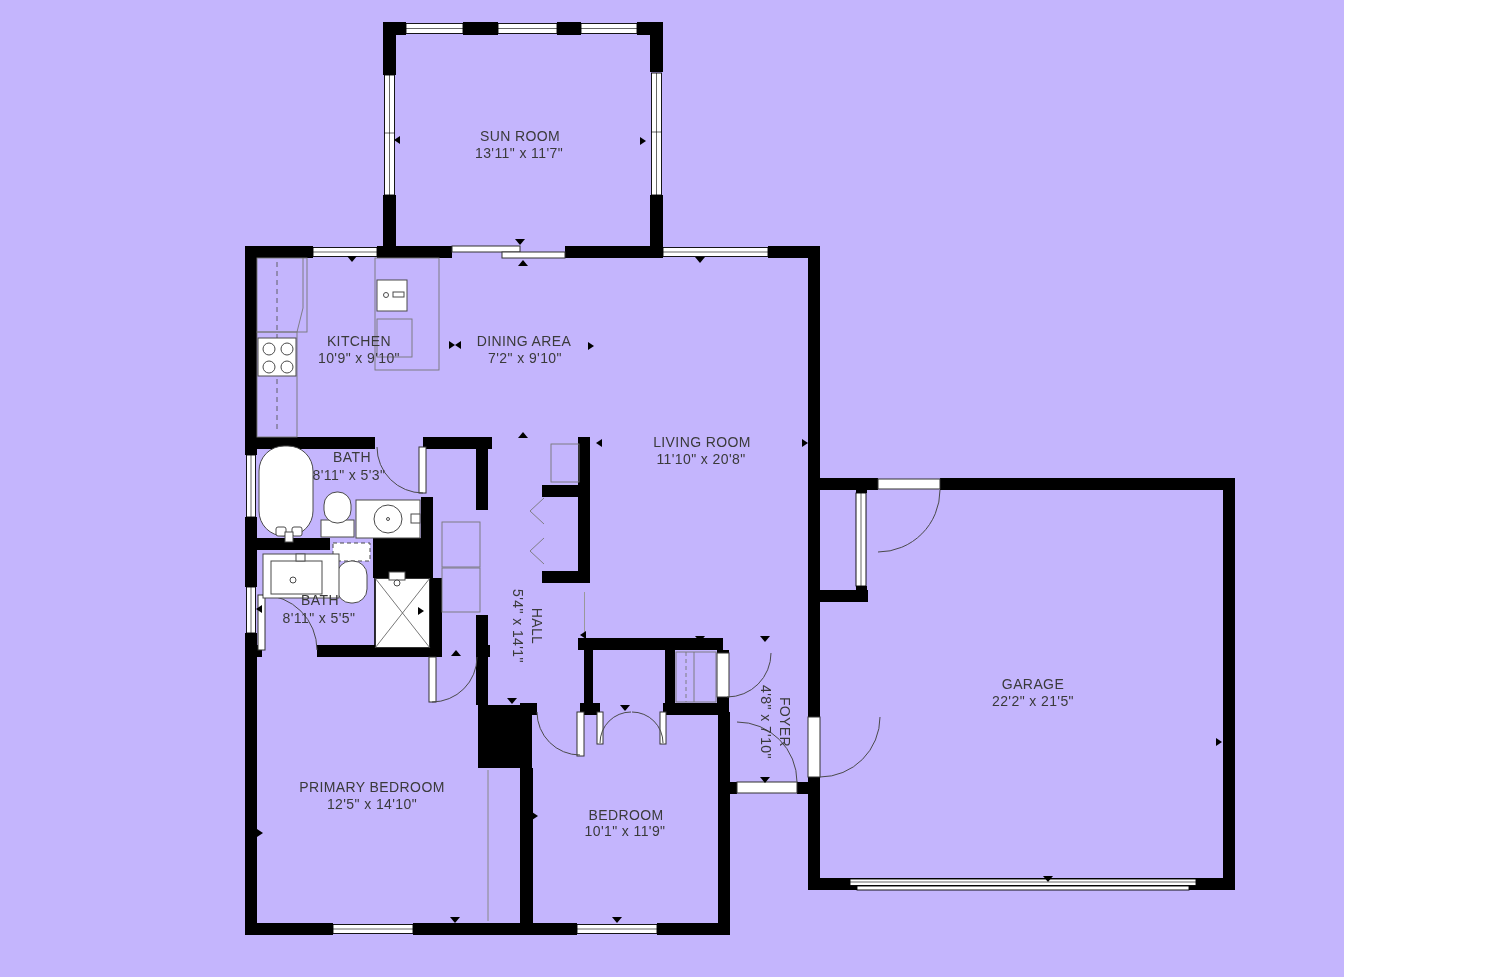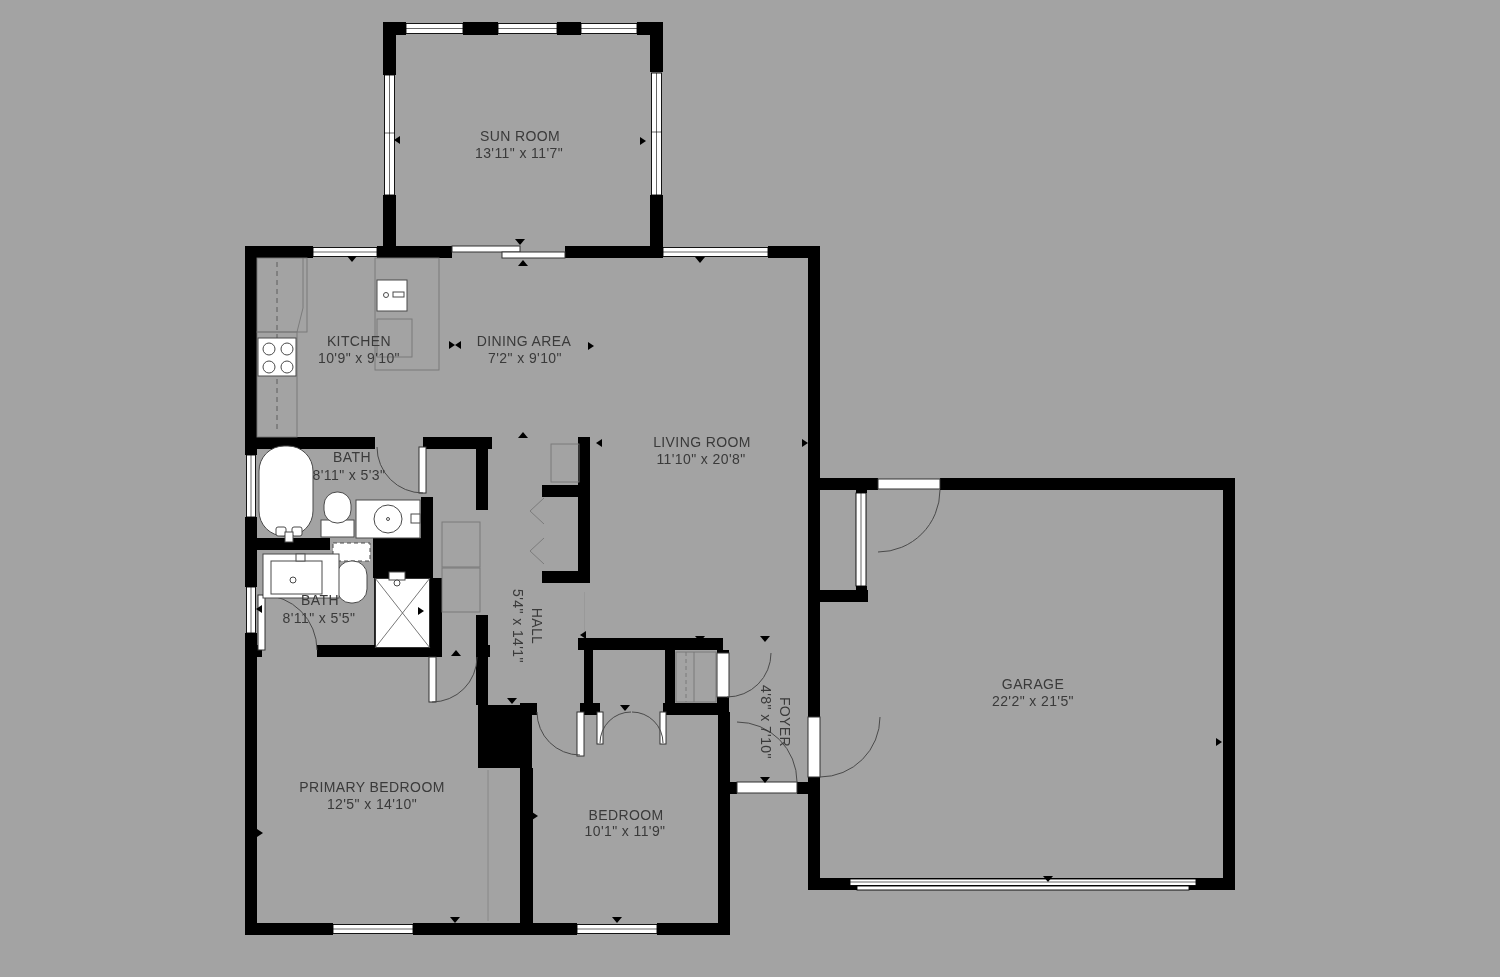--- a/index.html
+++ b/index.html
@@ -1,16 +1,16 @@
 <!DOCTYPE html>
 <html style="--wall: #000000; --fixture: #4a4a4a; --label: #3a3a3a; --background: #ffffff;"><head>
 <meta charset="utf-8">
 <style>
   html,body{margin:0;padding:0;background:#fff;}
-  .stage{width:1500px;height:977px;position:relative;background:#a3a3a3;overflow:hidden;}
+  .stage{width:1344px;height:977px;position:relative;background:#c4b5fd;overflow:hidden;}
   svg{display:block;}
   .wall{fill:var(--wall,#000);stroke:none;}
   .win{fill:#fff;stroke:#000;stroke-width:0.9;}
   .winline{stroke:#000;stroke-width:0.6;fill:none;}
   .leaf{fill:#fff;stroke:#333;stroke-width:1;}
   .arc{fill:none;stroke:var(--fixture,#4a4a4a);stroke-width:1;}
   .fx{fill:#fff;stroke:var(--fixture,#4a4a4a);stroke-width:1;}
   .fxthin{fill:none;stroke:#777;stroke-width:0.9;}
   .dash{stroke-dasharray:4 3;}
   .marker{fill:#000;stroke:none;}

